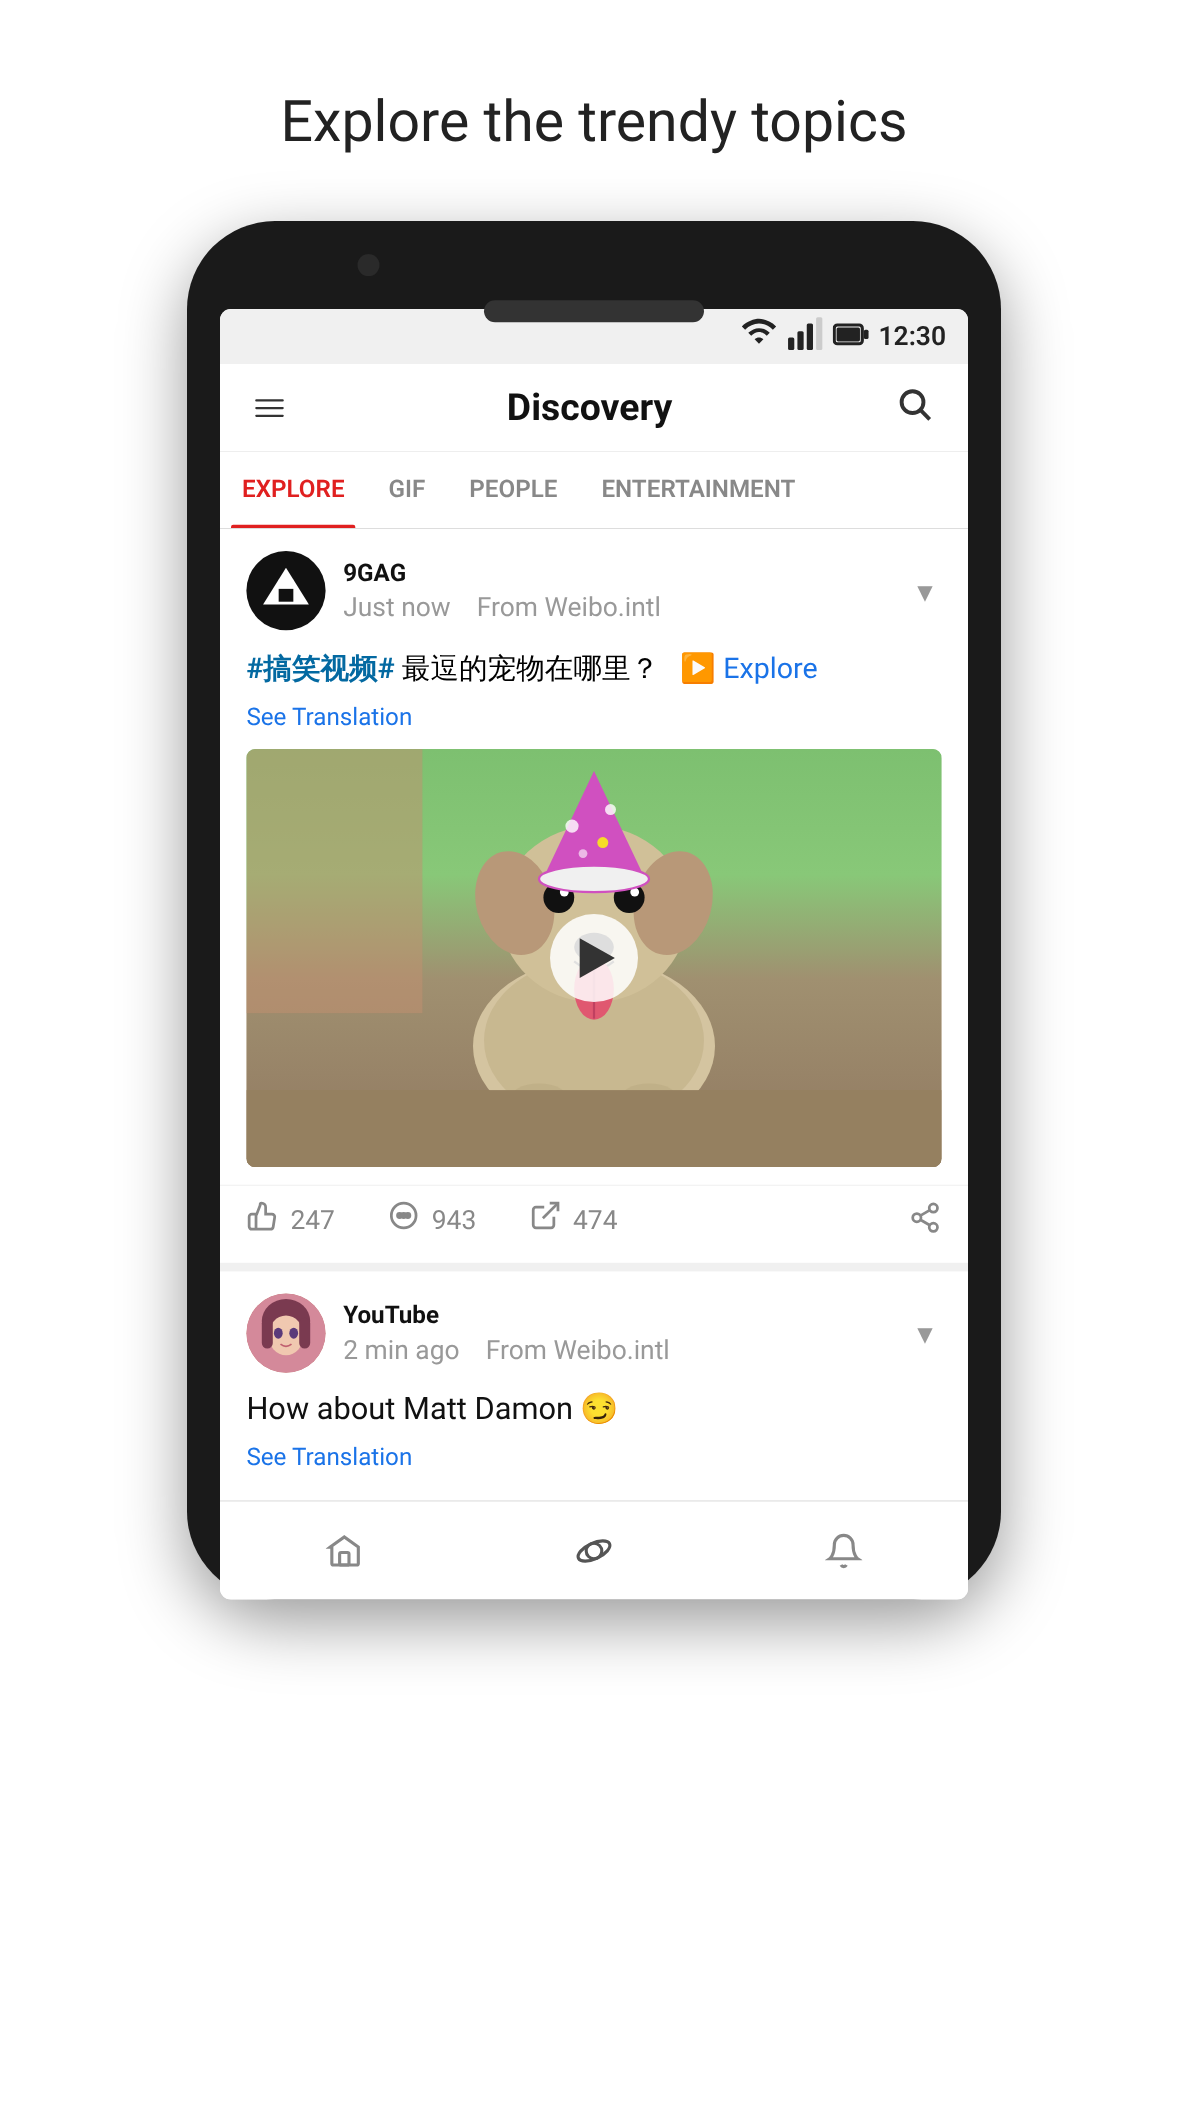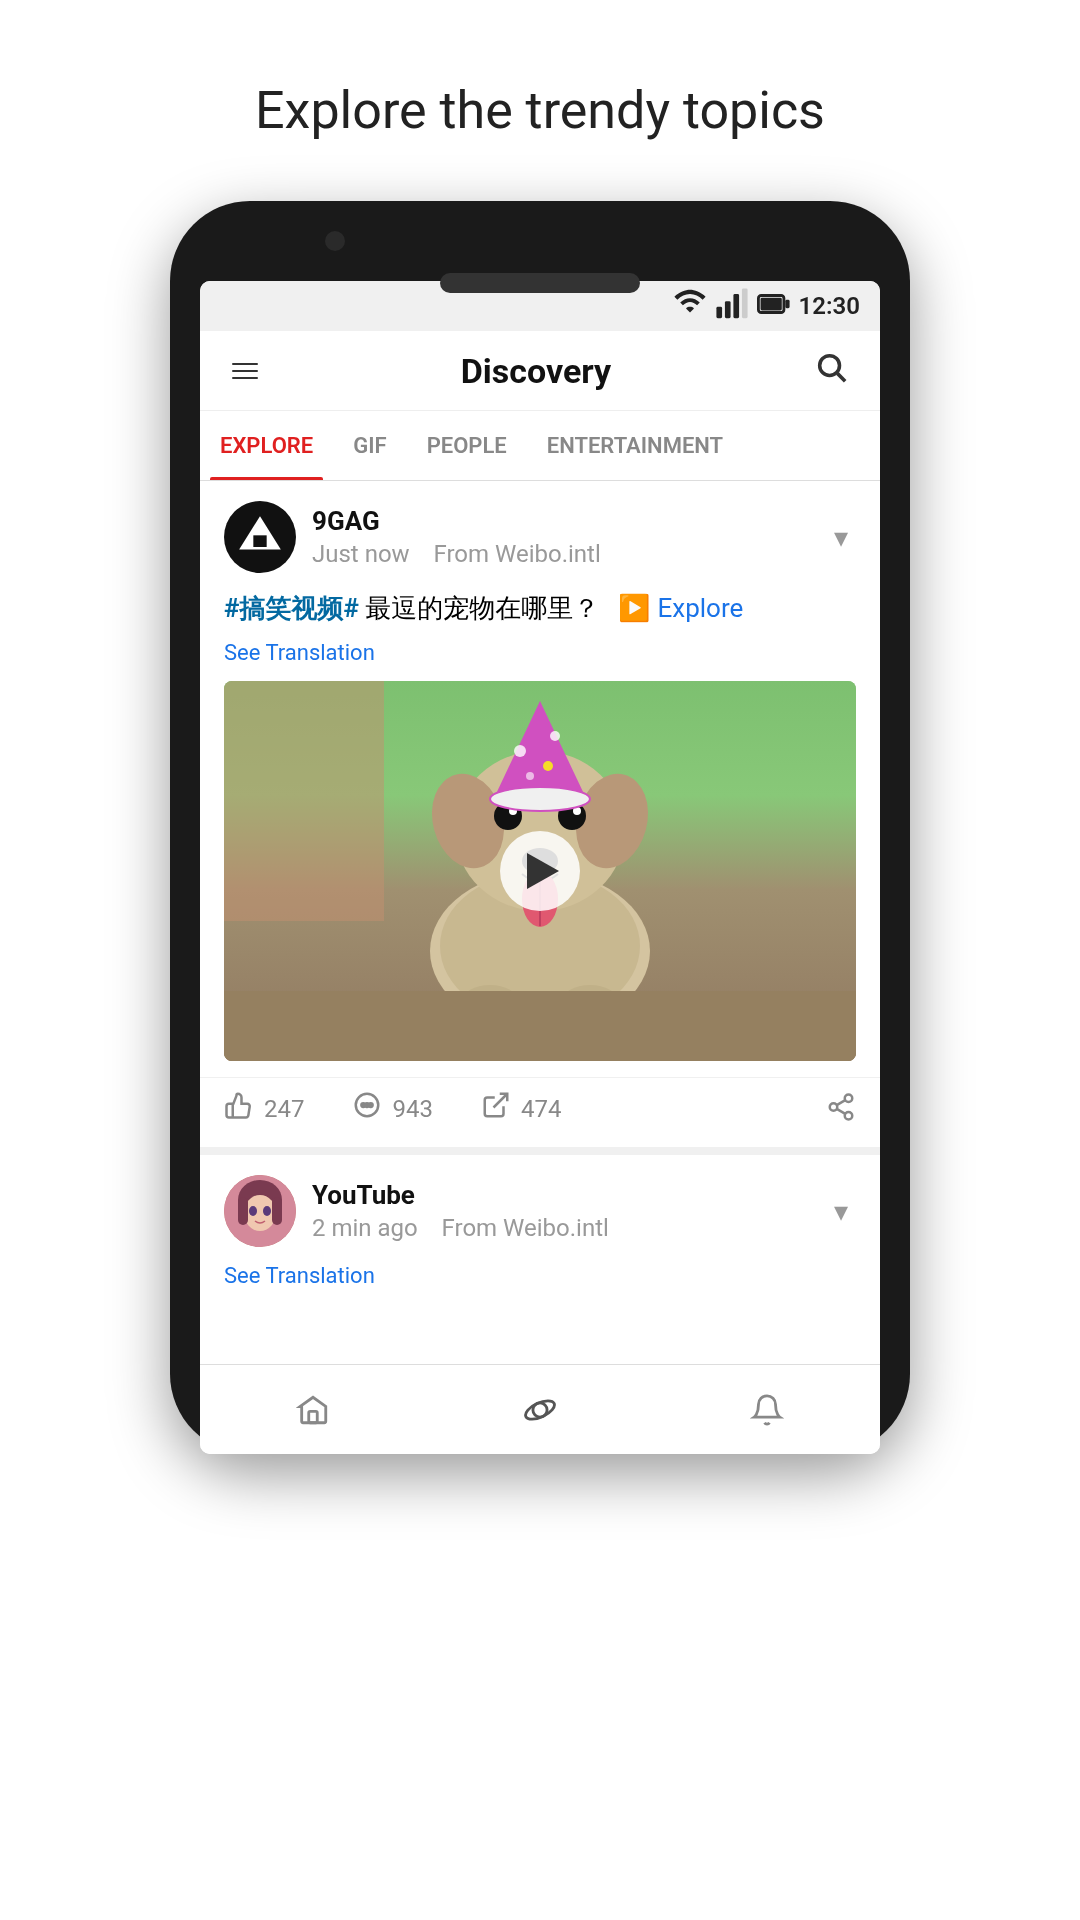--- a/index.html
+++ b/index.html
@@ -216,21 +216,21 @@
       display: flex;
       align-items: center;
       justify-content: center;
     }
 
     .post-info {
       flex: 1;
     }
 
     .post-username {
-      font-size: 26px;
+      font-size: 22px;
       font-weight: 700;
       color: #111;
     }
 
     .post-meta {
       font-size: 24px;
       color: #999;
       margin-top: 4px;
     }
 
@@ -590,20 +590,21 @@
             <div class="post-username">YouTube</div>
             <div class="post-meta">
               <span>2 min ago</span>
               &nbsp;&nbsp;
               <span>From Weibo.intl</span>
             </div>
           </div>
           <div class="chevron-down">▾</div>
         </div>
 
+        <div class="post-text-2">How about Matt Damon 😏</div>
 
         <div class="see-translation">See Translation</div>
       </div>
 
     </div>
 
     <div class="bottom-nav">
       <div class="nav-item">
         <svg class="icon-svg" viewBox="0 0 24 24" fill="none" stroke="#888" stroke-width="2">
           <path d="M3 9.5L12 3l9 6.5V20a1 1 0 01-1 1H5a1 1 0 01-1-1V9.5z"></path>

